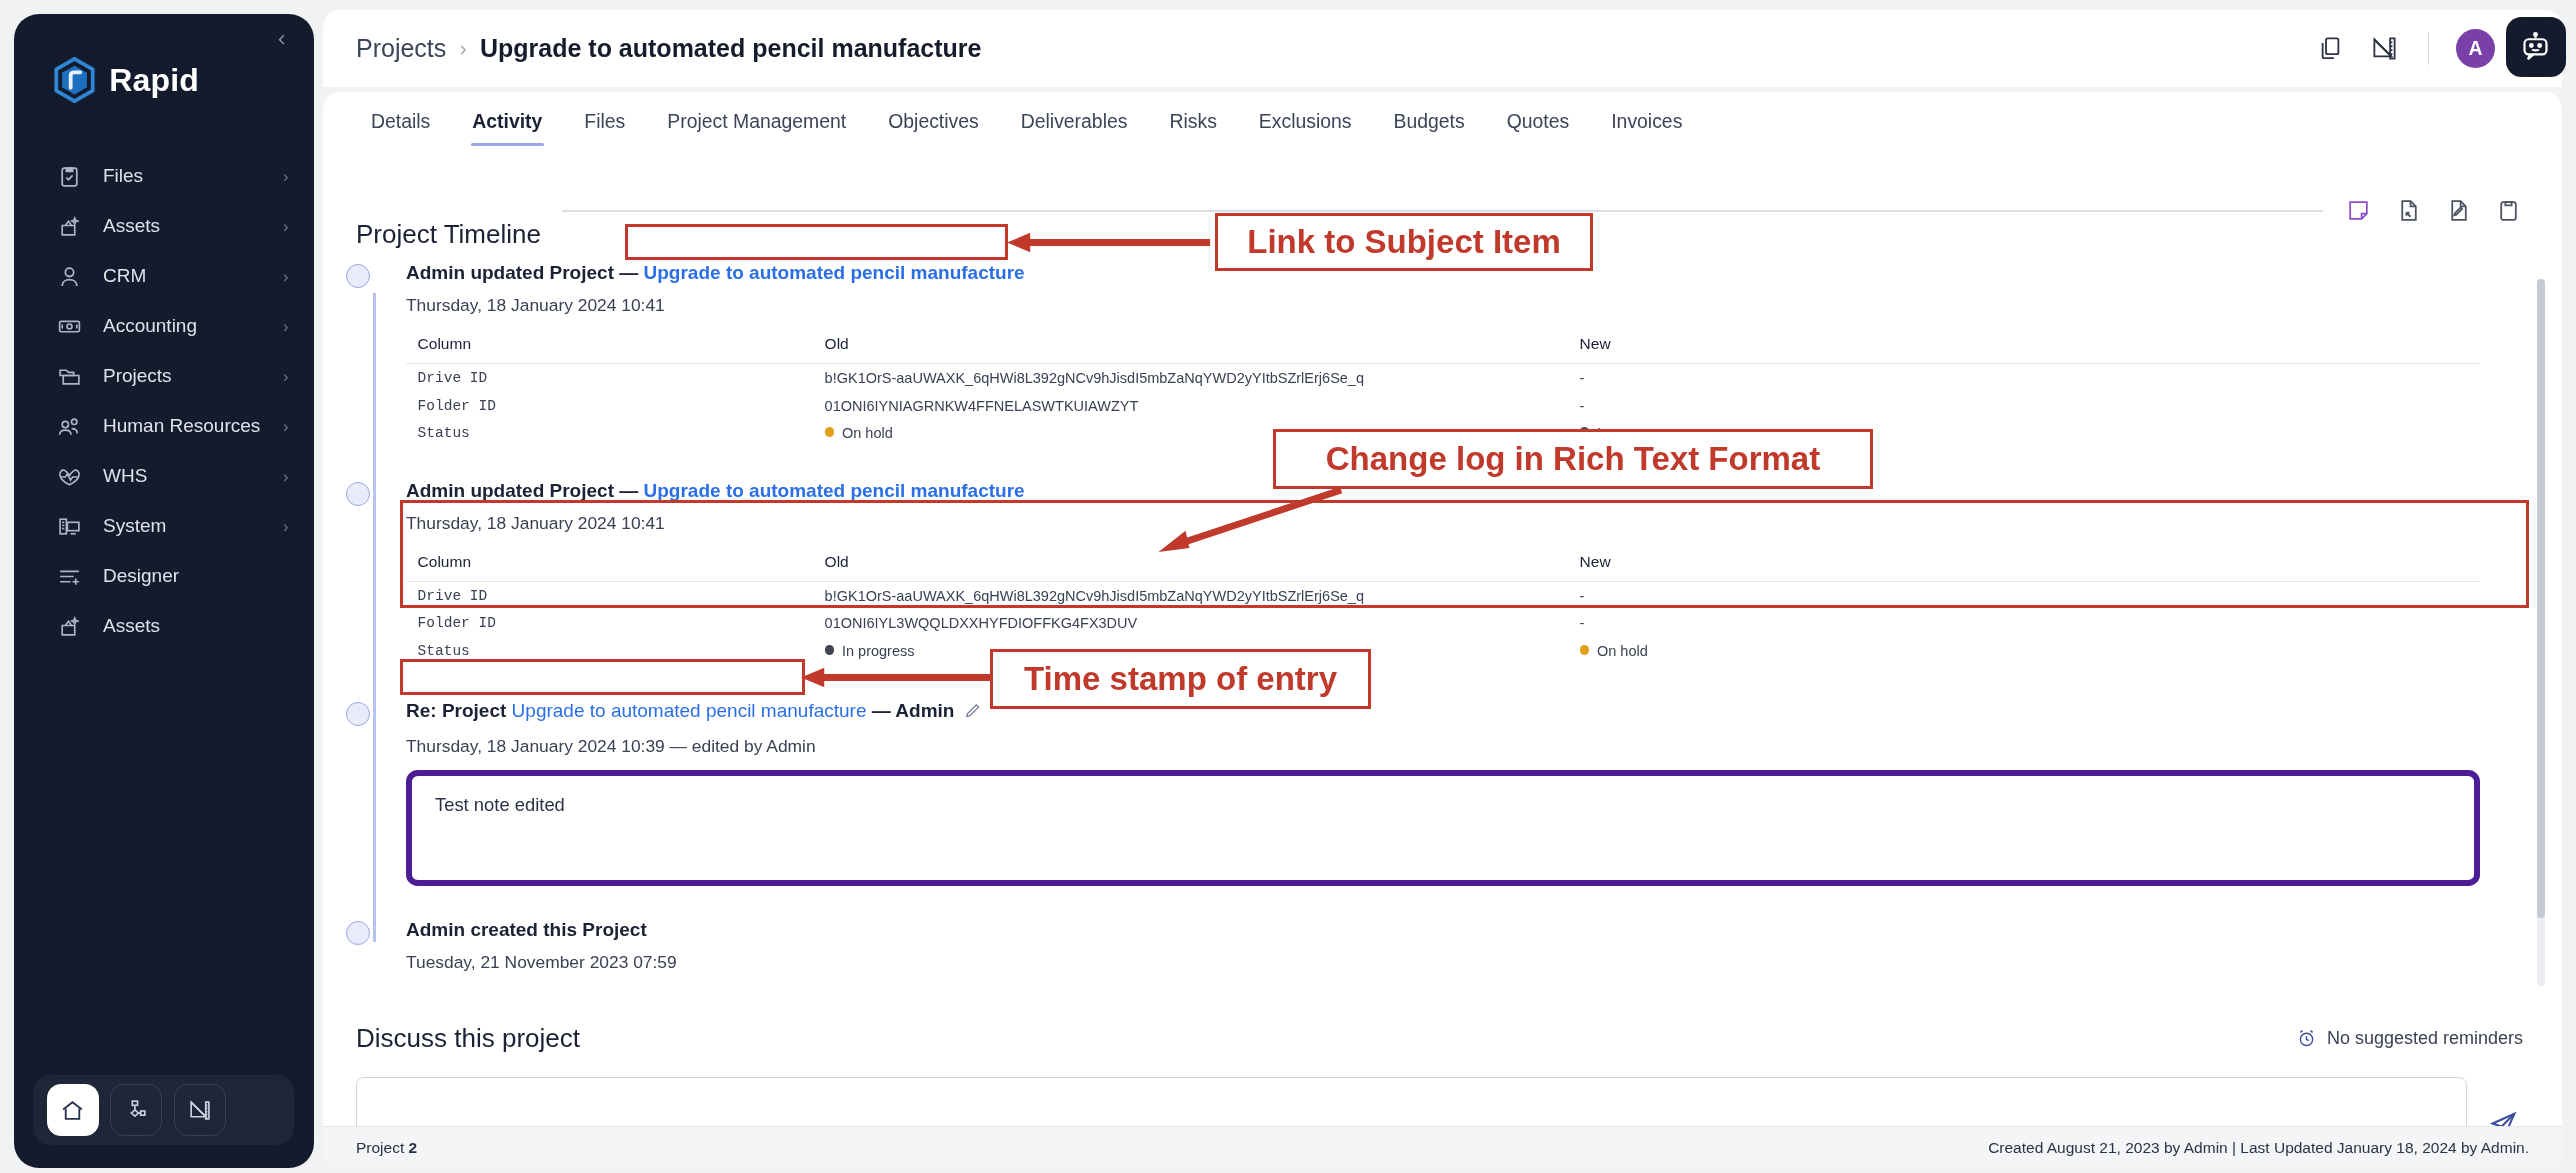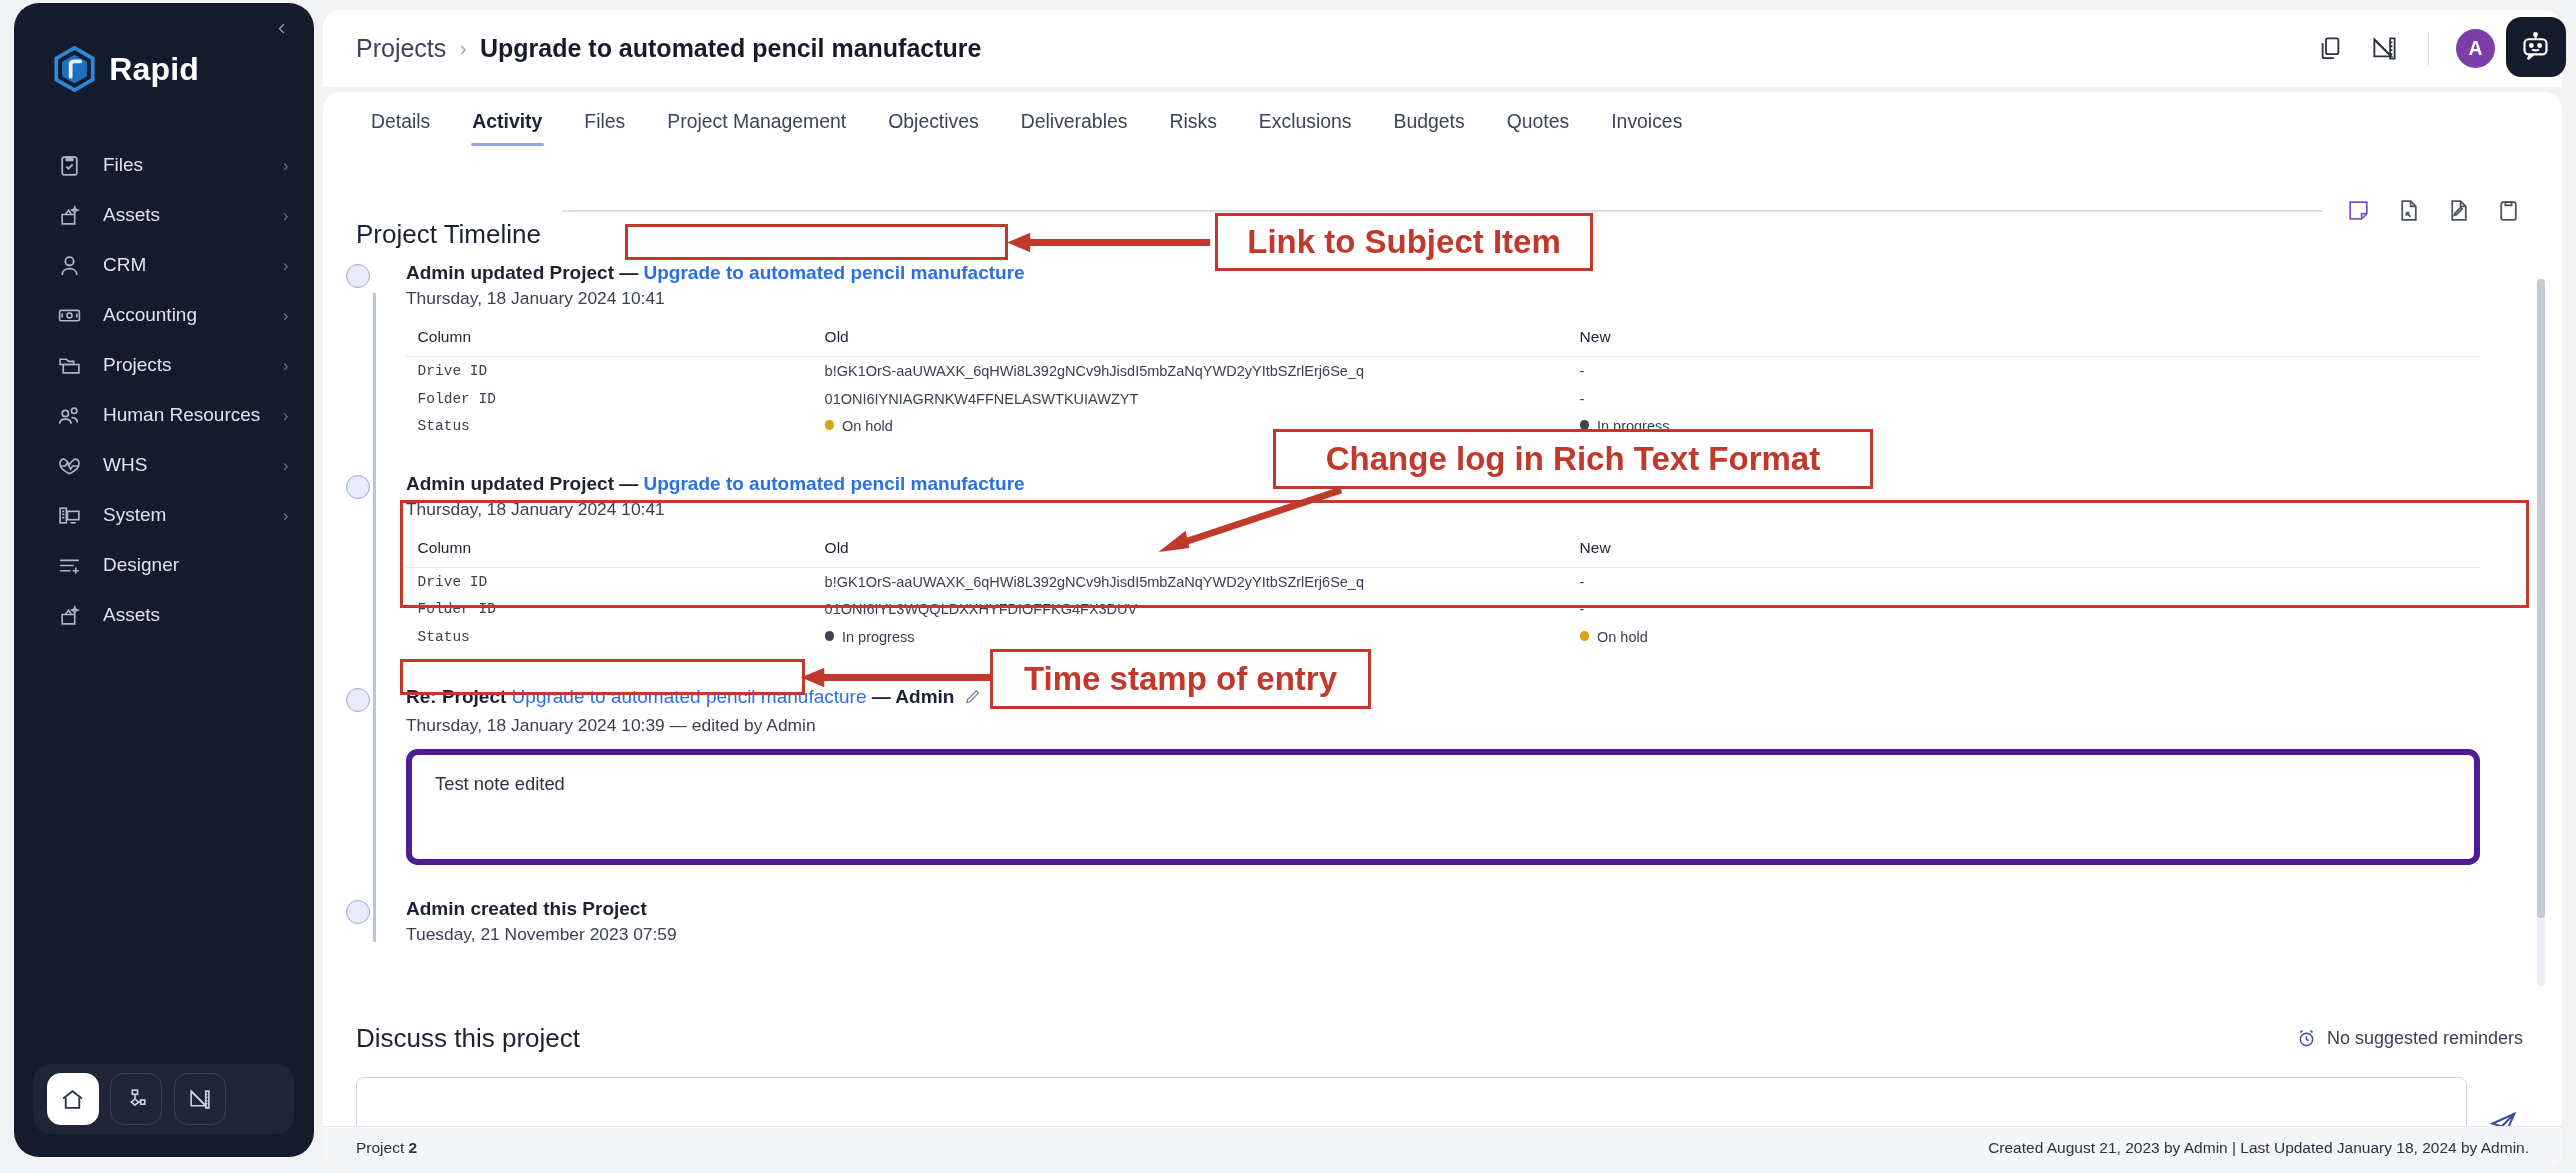--- a/index.html
+++ b/index.html
@@ -6,21 +6,21 @@
   html, body {
     width: 2576px; height: 1174px;
     background: #f1f2f4;
     font-family: "Liberation Sans", sans-serif;
     overflow: hidden;
   }
   .app { position: relative; width: 2576px; height: 1174px; display: flex; }
 
   
   .sidebar {
-    position: absolute; left: 13.6px; top: 3px;
+    position: absolute; left: 13.6px; top: 14px;
     width: 300px; height: 1154px;
     background: #141b2d;
     border-radius: 25px;
     color: #e8eaf0;
     overflow: hidden;
   }
   .sb-collapse {
     position: absolute; right: 19.4px; top: 13.6px;
     width: 25px; height: 25px; cursor: pointer;
     color: #8e97ab; display: flex; align-items: center; justify-content: center;
@@ -115,21 +115,21 @@
 
   .entry { position: relative; padding-left: 50px; }
   .dot {
     position: absolute; left: -9.7px; top: 1.9px;
     width: 24px; height: 24px; border-radius: 50%;
     background: #e9ebfa; border: 1.9px solid #9aa6e8; z-index: 2;
   }
   .e-title { font-size: 19px; color: #1b2235; font-weight: bold; white-space: nowrap; }
   .e-link { color: #2b6fe8; font-weight: bold; cursor: pointer; }
   .e-link.plain { font-weight: normal; }
-  .e-date { font-size: 17.4px; color: #3a4153; margin-top: 4px; }
+  .e-date { font-size: 17.4px; color: #3a4153; margin-top: 11px; }
 
   .chg-table { margin-top: 13.6px; width: 100%; border-collapse: collapse; }
   .chg-table th {
     text-align: left; font-size: 15.5px; color: #1b2235; font-weight: normal;
     padding: 5.8px 0 9.7px 11.6px; border-bottom: 1px solid #e6e8ef;
   }
   .chg-table td {
     font-size: 14.5px; color: #3a4153; padding: 5.8px 0 5.8px 11.6px;
     font-family: "Liberation Mono", monospace;
   }

